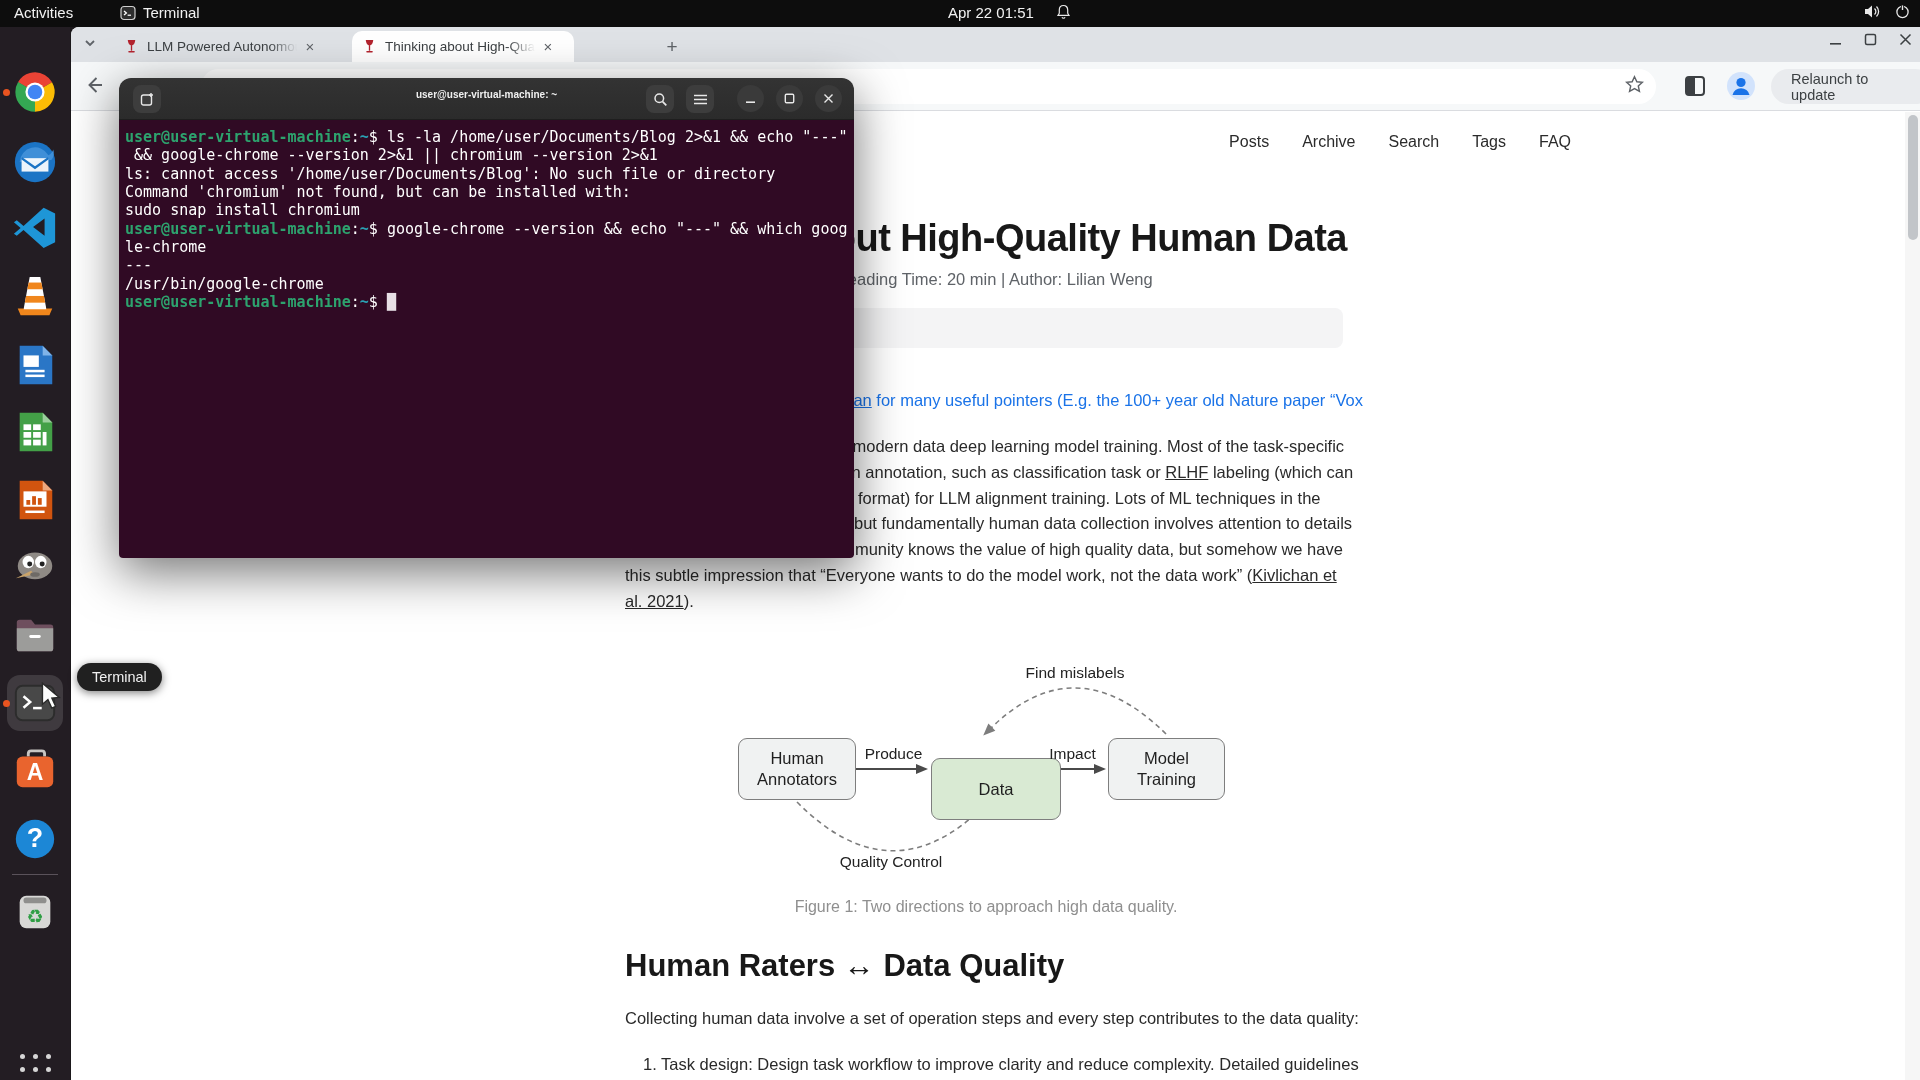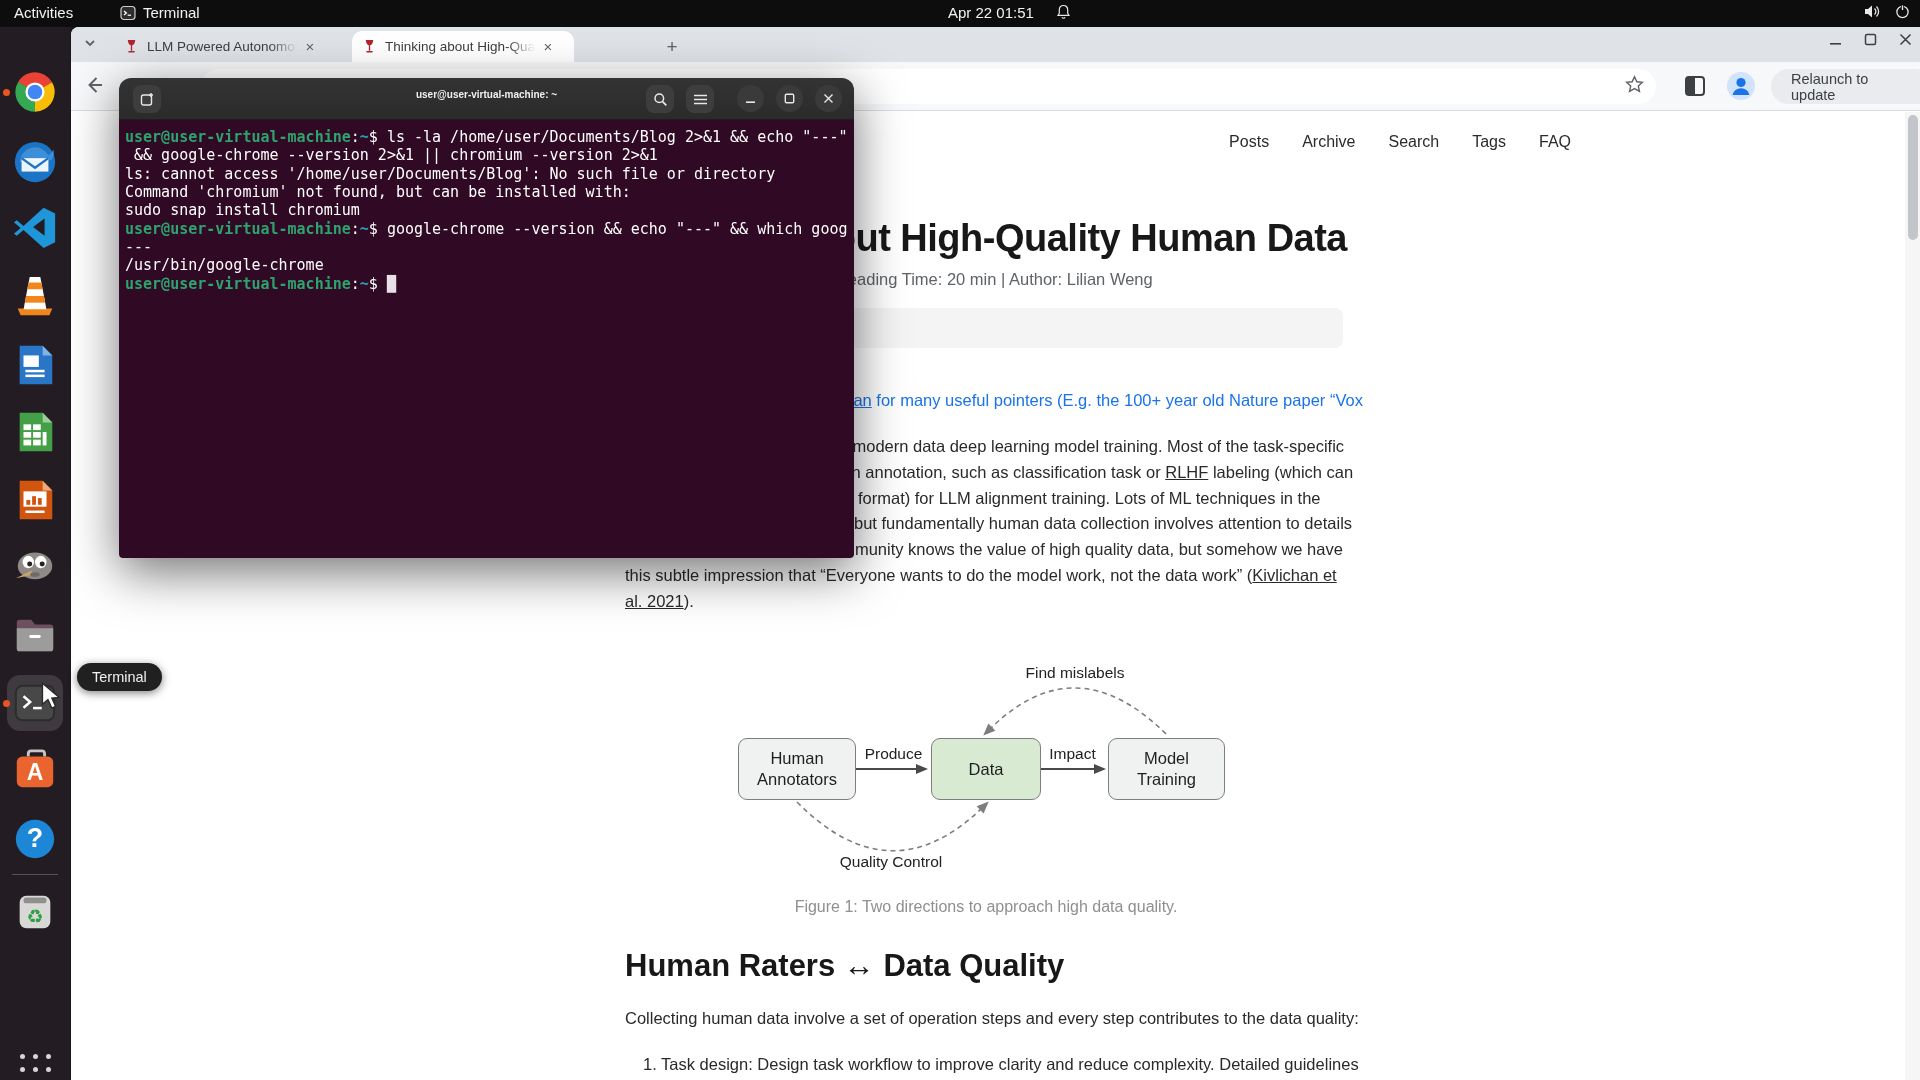--- a/index.html
+++ b/index.html
@@ -382,21 +382,21 @@
         <polygon points="303,119 291,114 291,124" fill="#4a4a4a"></polygon>
         <path d="M416 119 H 469" stroke="#4a4a4a" stroke-width="1.8" fill="none"></path>
         <polygon points="481,119 469,114 469,124" fill="#4a4a4a"></polygon>
         <path d="M541 84 Q 450 -6 364 80" stroke="#7d7d7d" stroke-width="1.6" stroke-dasharray="5 4" fill="none"></path>
         <polygon points="8,0 -4,-5 -4,5" fill="#7d7d7d" transform="translate(364,80) rotate(136)"></polygon>
         <path d="M172 152 Q 266 247 358 157" stroke="#7d7d7d" stroke-width="1.6" stroke-dasharray="5 4" fill="none"></path>
         <polygon points="8,0 -4,-5 -4,5" fill="#7d7d7d" transform="translate(358,157) rotate(-44)"></polygon>
       </svg>
       <div class="fig-box" style="left:113px; width:118px;">Human
 Annotators</div>
-      <div class="fig-box green" style="left:306px; width:110px;">Data</div>
+      <div class="fig-box green" style="left:306px; width:130px;margin-top:20px;">Data</div>
       <div class="fig-box" style="left:483px; width:117px;">Model
 Training</div>
       <div class="fig-lbl" style="left:231px; width:75px; top:95px;">Produce</div>
       <div class="fig-lbl" style="left:414px; width:67px; top:95px;">Impact</div>
       <div class="fig-lbl" style="left:370px; width:160px; top:14px;">Find mislabels</div>
       <div class="fig-lbl" style="left:186px; width:160px; top:203px;">Quality Control</div>
     </div>
     <div class="fig-caption">Figure 1: Two directions to approach high data quality.</div>
 
     <h2 class="h2">Human Raters ↔ Data Quality</h2>
@@ -440,20 +440,21 @@
           </svg>
       </span>
     </div>
     <div class="term-body">
         <div class="tl"><span class="sg-p">user@user-virtual-machine</span><span class="sg-w">:</span><span class="sg-t">~</span><span class="sg-w">$ ls -la /home/user/Documents/Blog 2&gt;&amp;1 &amp;&amp; echo "---"</span></div>
         <div class="tl"><span class="sg-w"> &amp;&amp; google-chrome --version 2&gt;&amp;1 || chromium --version 2&gt;&amp;1</span></div>
         <div class="tl"><span class="sg-w">ls: cannot access '/home/user/Documents/Blog': No such file or directory</span></div>
         <div class="tl"><span class="sg-w">Command 'chromium' not found, but can be installed with:</span></div>
         <div class="tl"><span class="sg-w">sudo snap install chromium</span></div>
         <div class="tl"><span class="sg-p">user@user-virtual-machine</span><span class="sg-w">:</span><span class="sg-t">~</span><span class="sg-w">$ google-chrome --version &amp;&amp; echo "---" &amp;&amp; which goog</span></div>
+        <div class="tl"><span class="sg-w">le-chrome</span></div>
         <div class="tl"><span class="sg-w">---</span></div>
         <div class="tl"><span class="sg-w">/usr/bin/google-chrome</span></div>
         <div class="tl"><span class="sg-p">user@user-virtual-machine</span><span class="sg-w">:</span><span class="sg-t">~</span><span class="sg-w">$ </span><span class="sg-cur">█</span></div>
       </div>
   </div>
 
   <div class="tooltip">Terminal</div>
   <div class="cursor">
     <svg width="24" height="28" viewBox="0 0 17 22">
       <path d="M1 1 L1 17.5 L5.3 13.8 L8.3 20.5 L11.3 19.1 L8.4 12.6 L14.2 12.2 Z" fill="#fdfdfd" stroke="#2a2a2a" stroke-width="1.1"></path>

